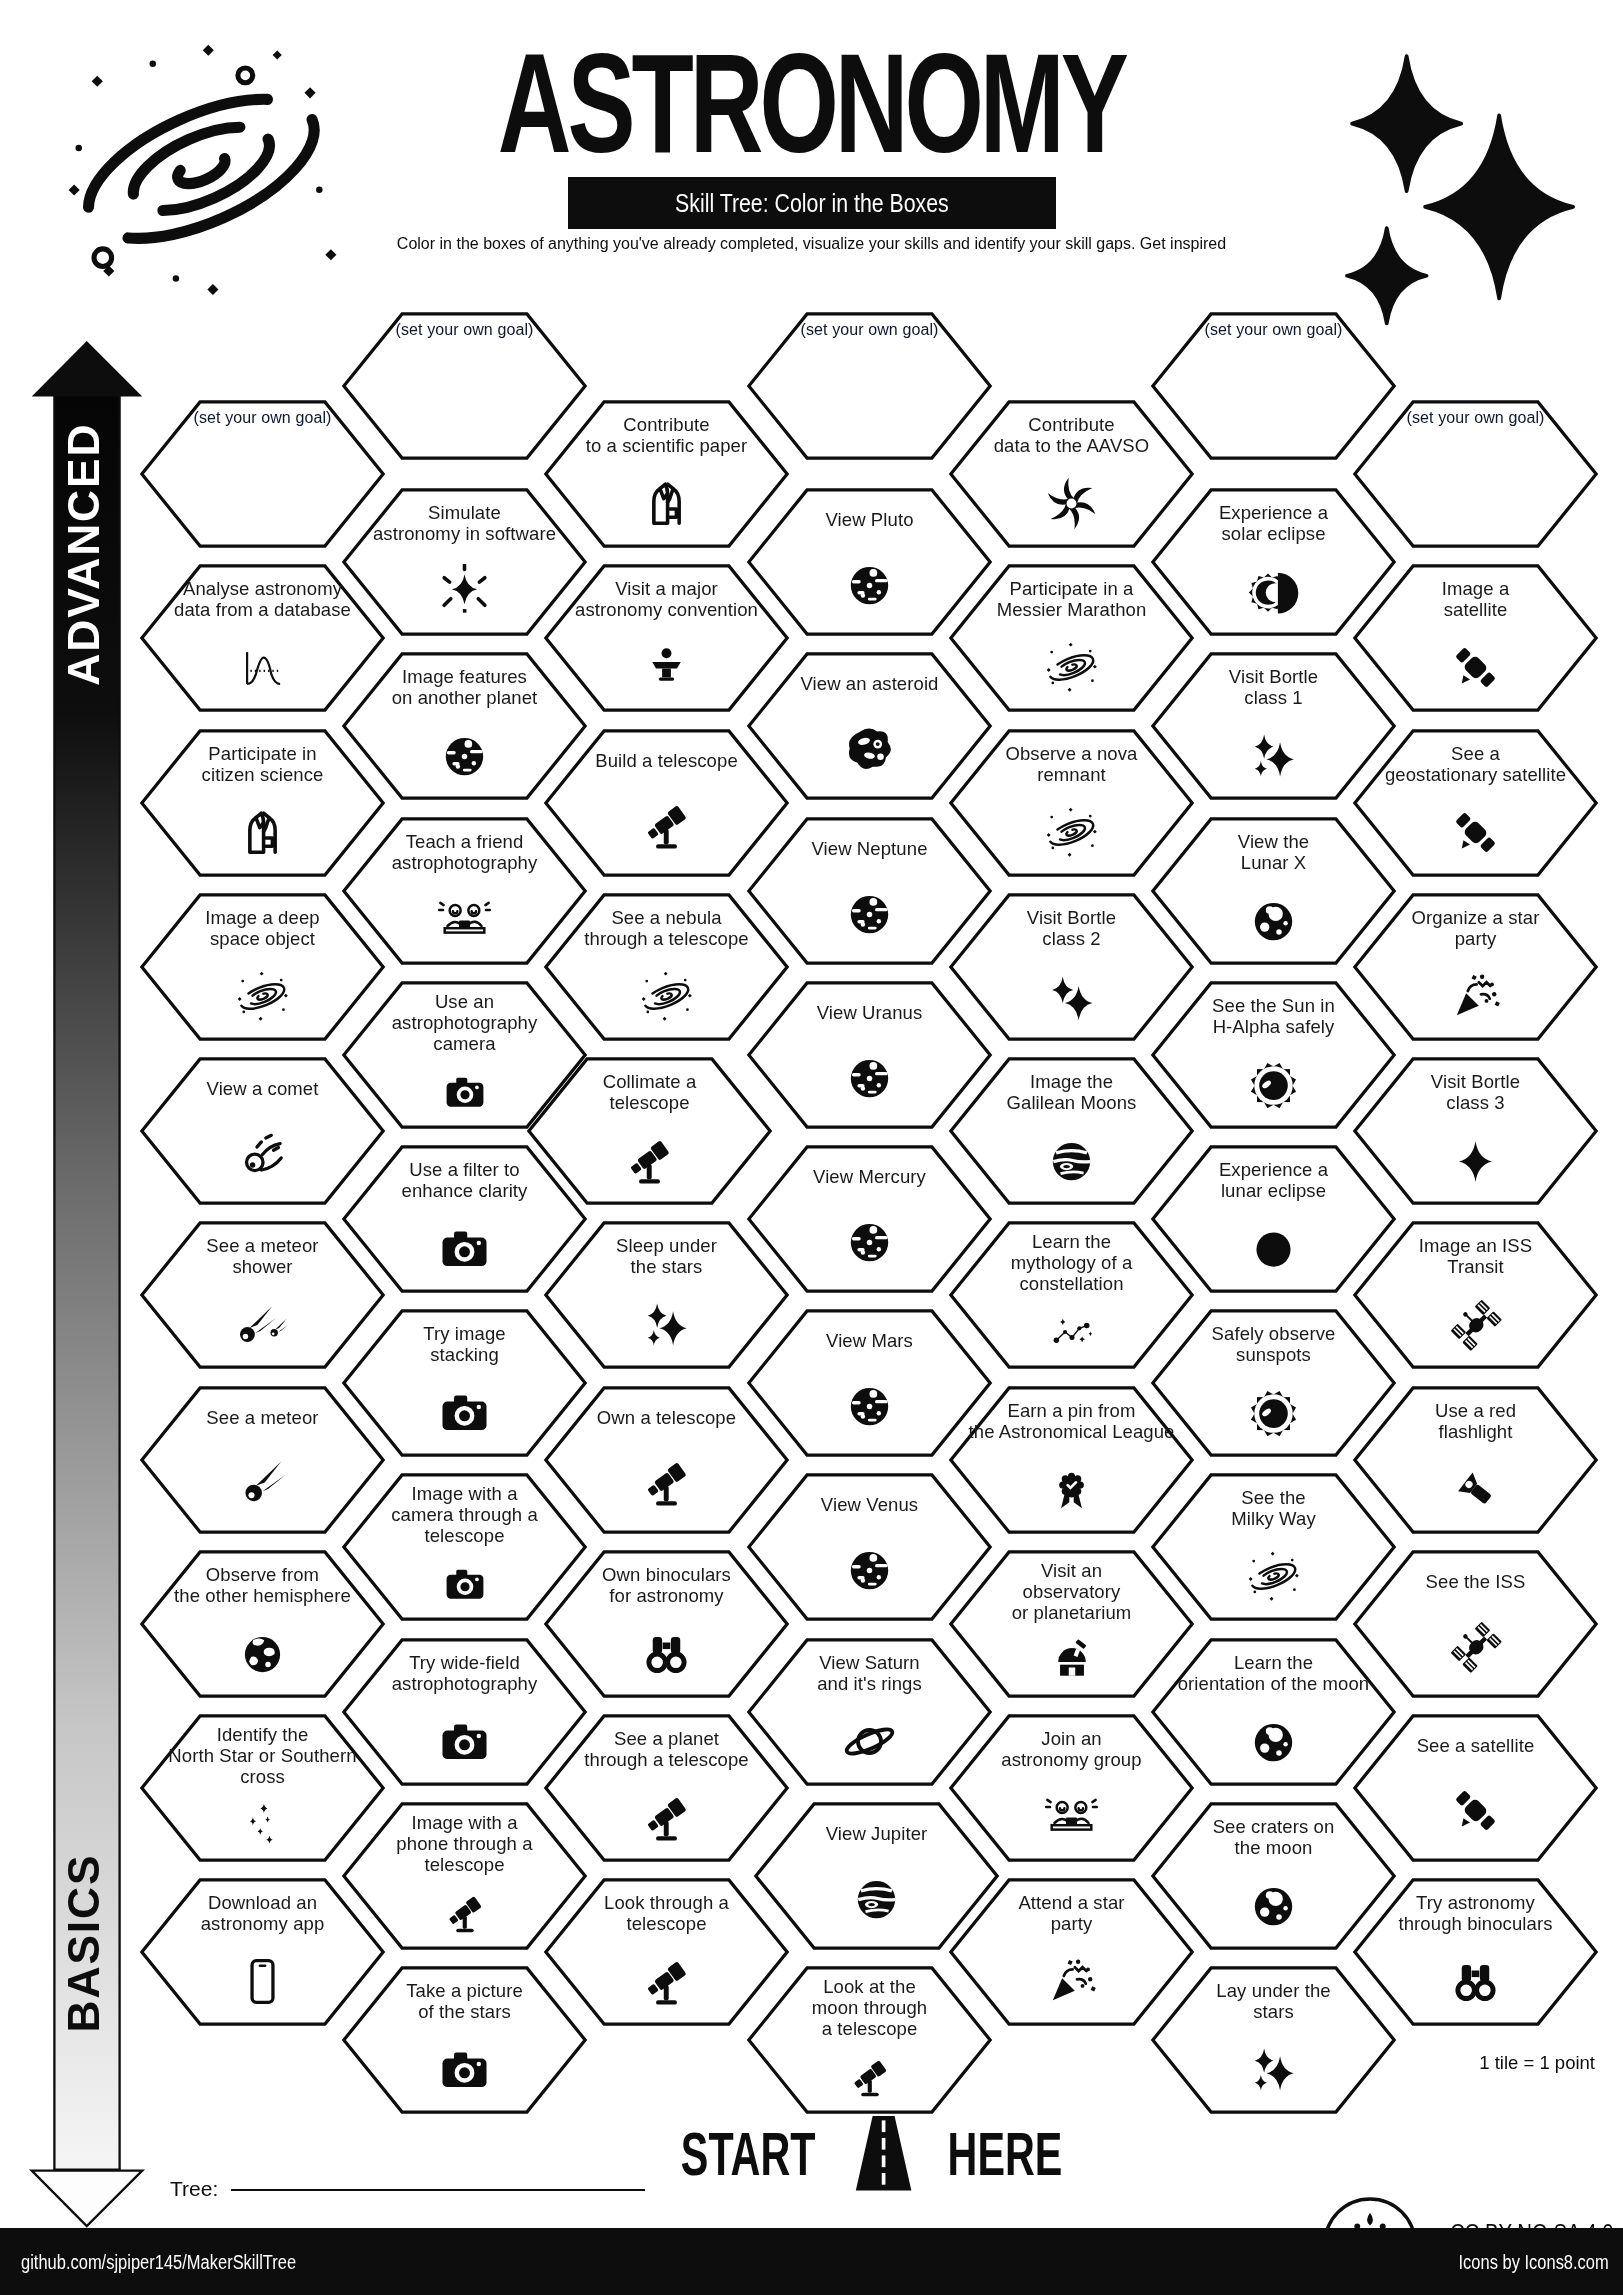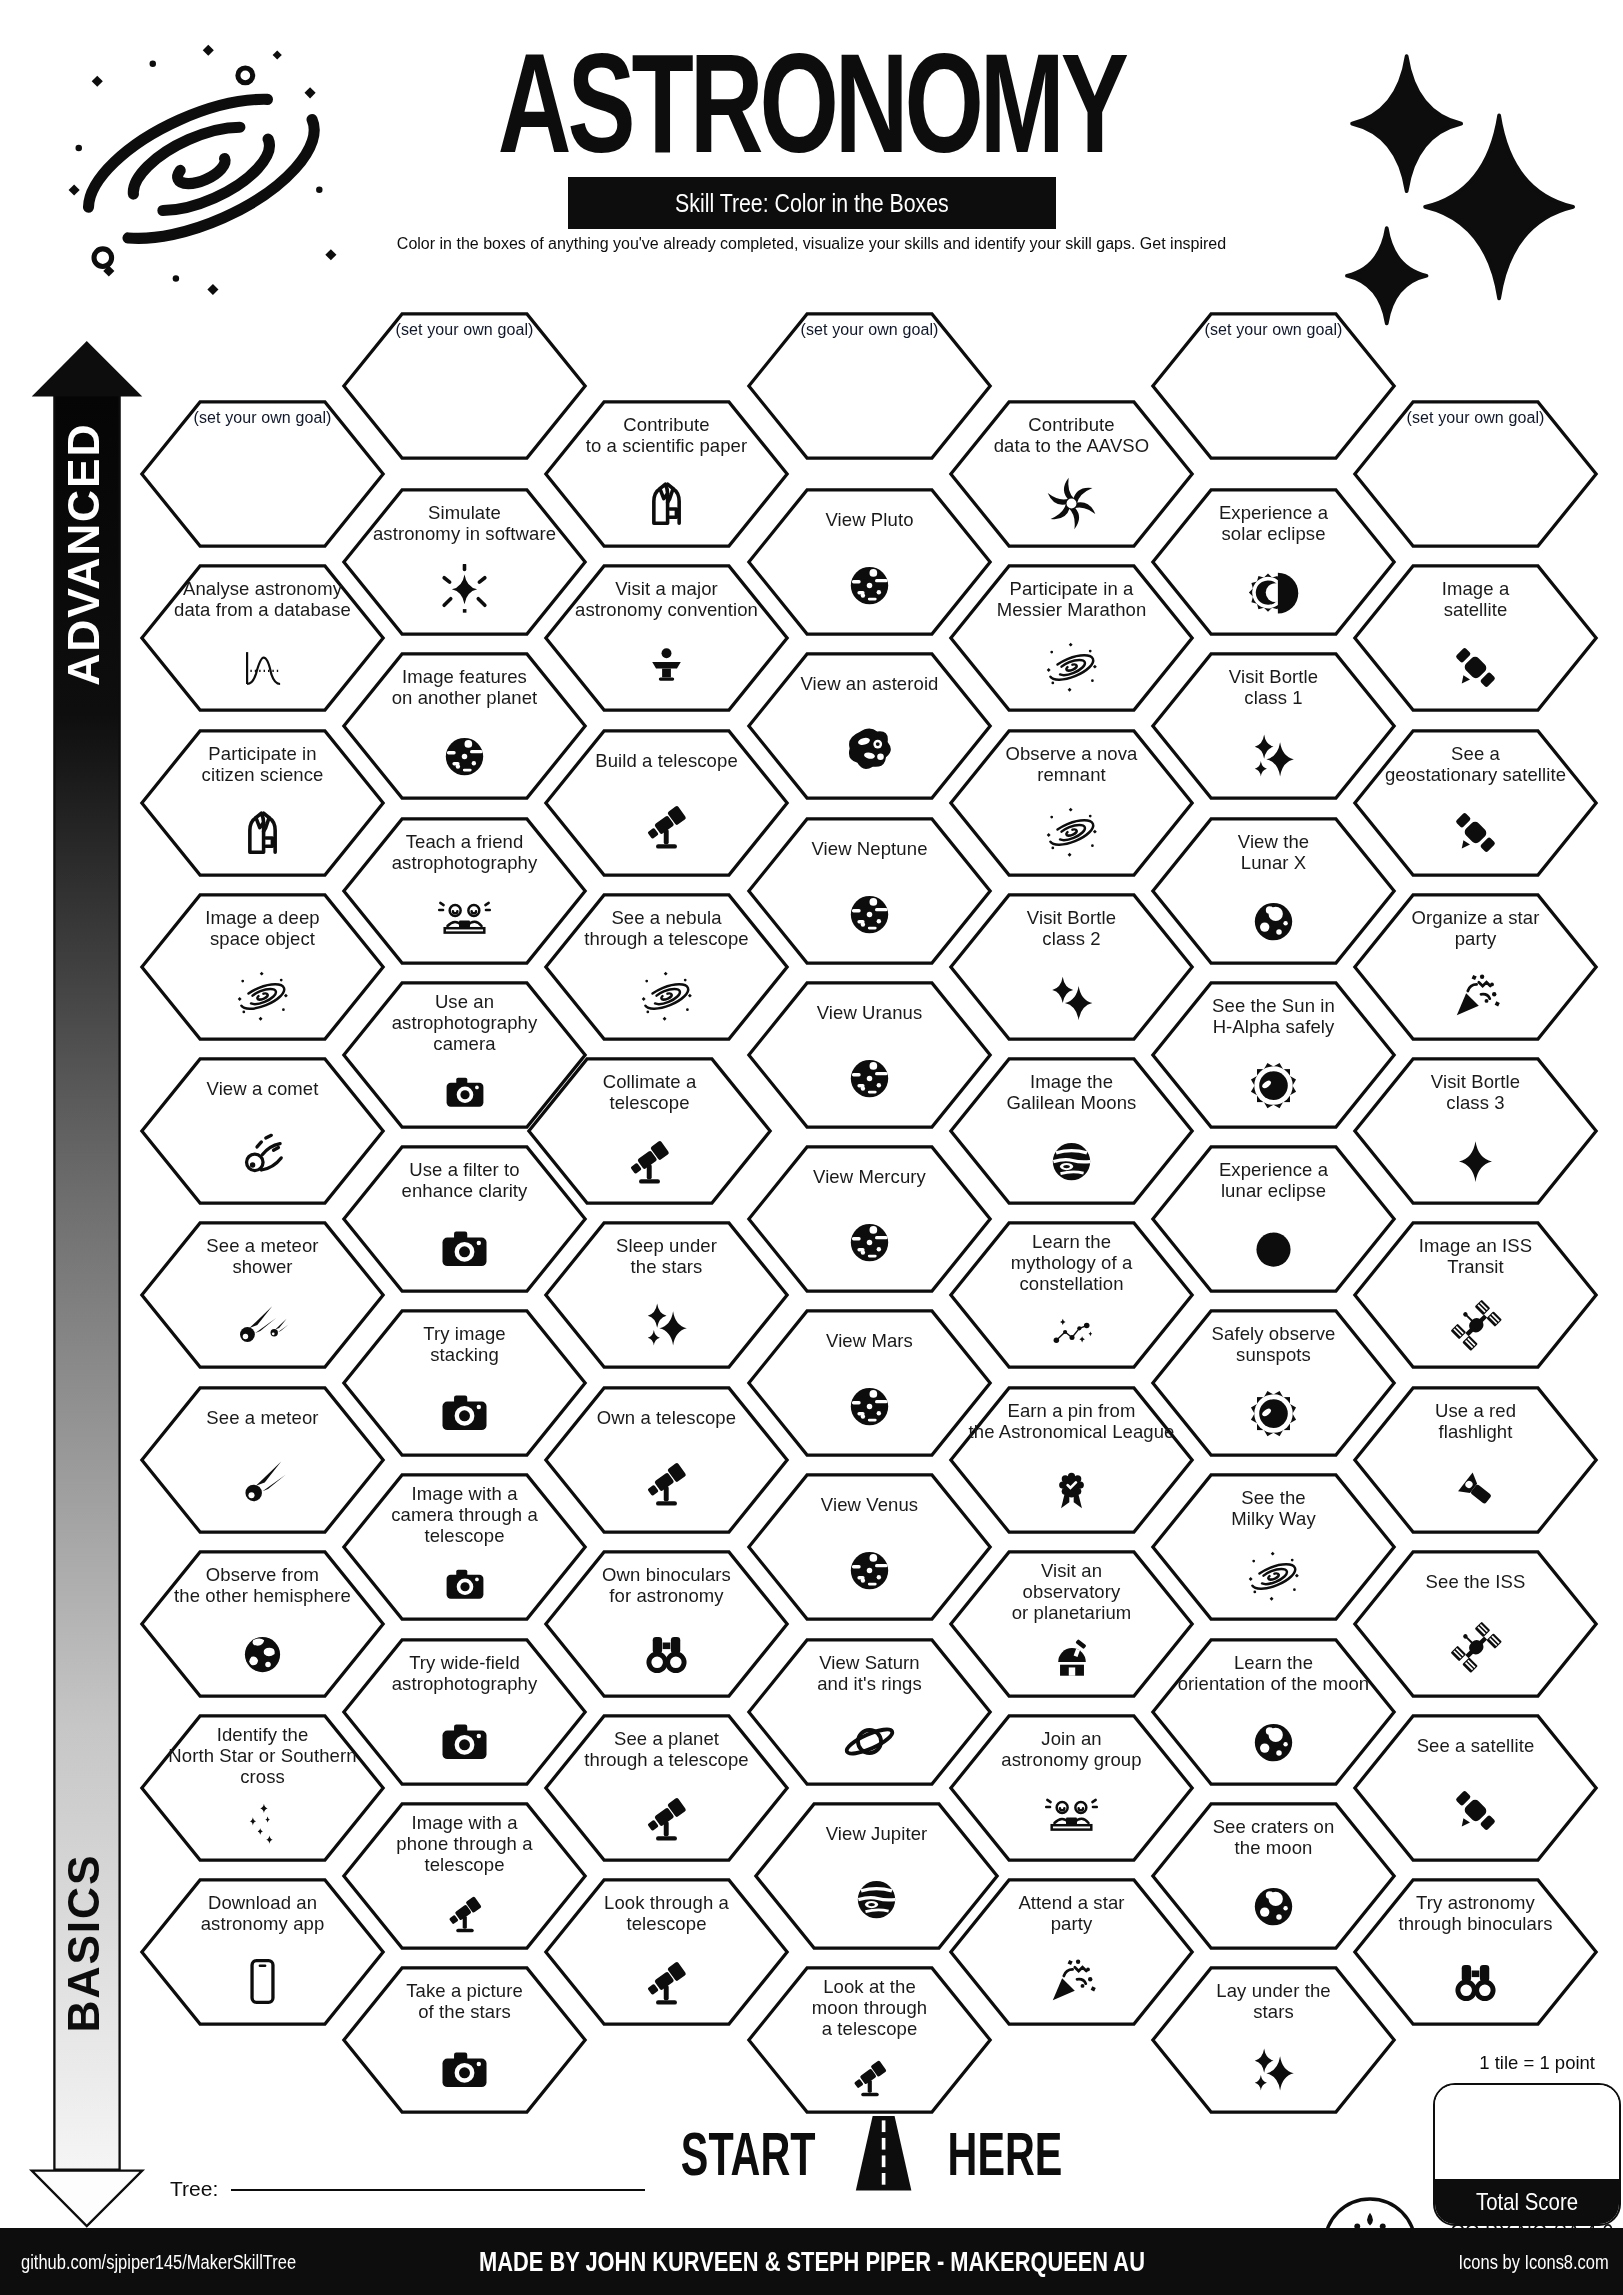--- a/index.html
+++ b/index.html
@@ -1358,42 +1358,35 @@
       <rect x="47.5" y="54" width="5" height="16" fill="#fff"></rect>
       <rect x="47.5" y="78" width="5" height="16" fill="#fff"></rect>
     </svg>
     <span class="big">HERE</span>
   </div>
 
   <div id="name-row"><span>Tree:</span></div>
   <div id="name-line"></div>
 
   <div id="tile-note">1 tile = 1 point</div>
-  <div id="score-box">
-    <div id="score-blank"></div>
-    <div id="score-bar">
-        <span>Total Score</span>
-      </div>
-  </div>
 
   <svg id="mq-logo" width="98" height="98" viewBox="0 0 200 200">
     <circle cx="100" cy="100" r="92" fill="#fff" stroke="#0d0d0d" stroke-width="7"></circle>
     <g stroke="#0d0d0d" stroke-width="11" stroke-linecap="round" fill="none">
       <path d="M58 158 L140 74"></path>
       <path d="M60 76 L142 156"></path>
     </g>
     <path d="M64 96 L74 64 L100 86 L126 64 L136 96 Z" fill="#0d0d0d"></path>
     <path d="M100 36 q12 16 0 26 q-12 -10 0 -26" fill="#0d0d0d"></path>
     <circle cx="74" cy="64" r="6" fill="#0d0d0d"></circle>
       <circle cx="126" cy="64" r="6" fill="#0d0d0d"></circle>
     <path id="mq-sp1" fill="#0d0d0d" d="M152 68 Q150.72 76.4 144 78 Q150.72 79.6 152 88 Q153.28 79.6 160 78 Q153.28 76.4 152 68 Z"></path>
       <path id="mq-sp2" fill="#0d0d0d" d="M52 113 Q50.88 120.56 45 122 Q50.88 123.44 52 131 Q53.12 123.44 59 122 Q53.12 120.56 52 113 Z"></path>
   </svg>
   <div id="cc-text"><span>CC BY-NC-SA 4.0</span></div>
 
   <div id="footer-bar">
     <div class="f-left"><span>github.com/sjpiper145/MakerSkillTree</span></div>
-    <div class="f-center"><span>MADE BY JOHN KURVEEN &amp; STEPH PIPER  -  MAKERQUEEN AU</span></div>
     <div class="f-right"><span>Icons by Icons8.com</span></div>
   </div>
 
 </div>
 
 
 </body></html>

